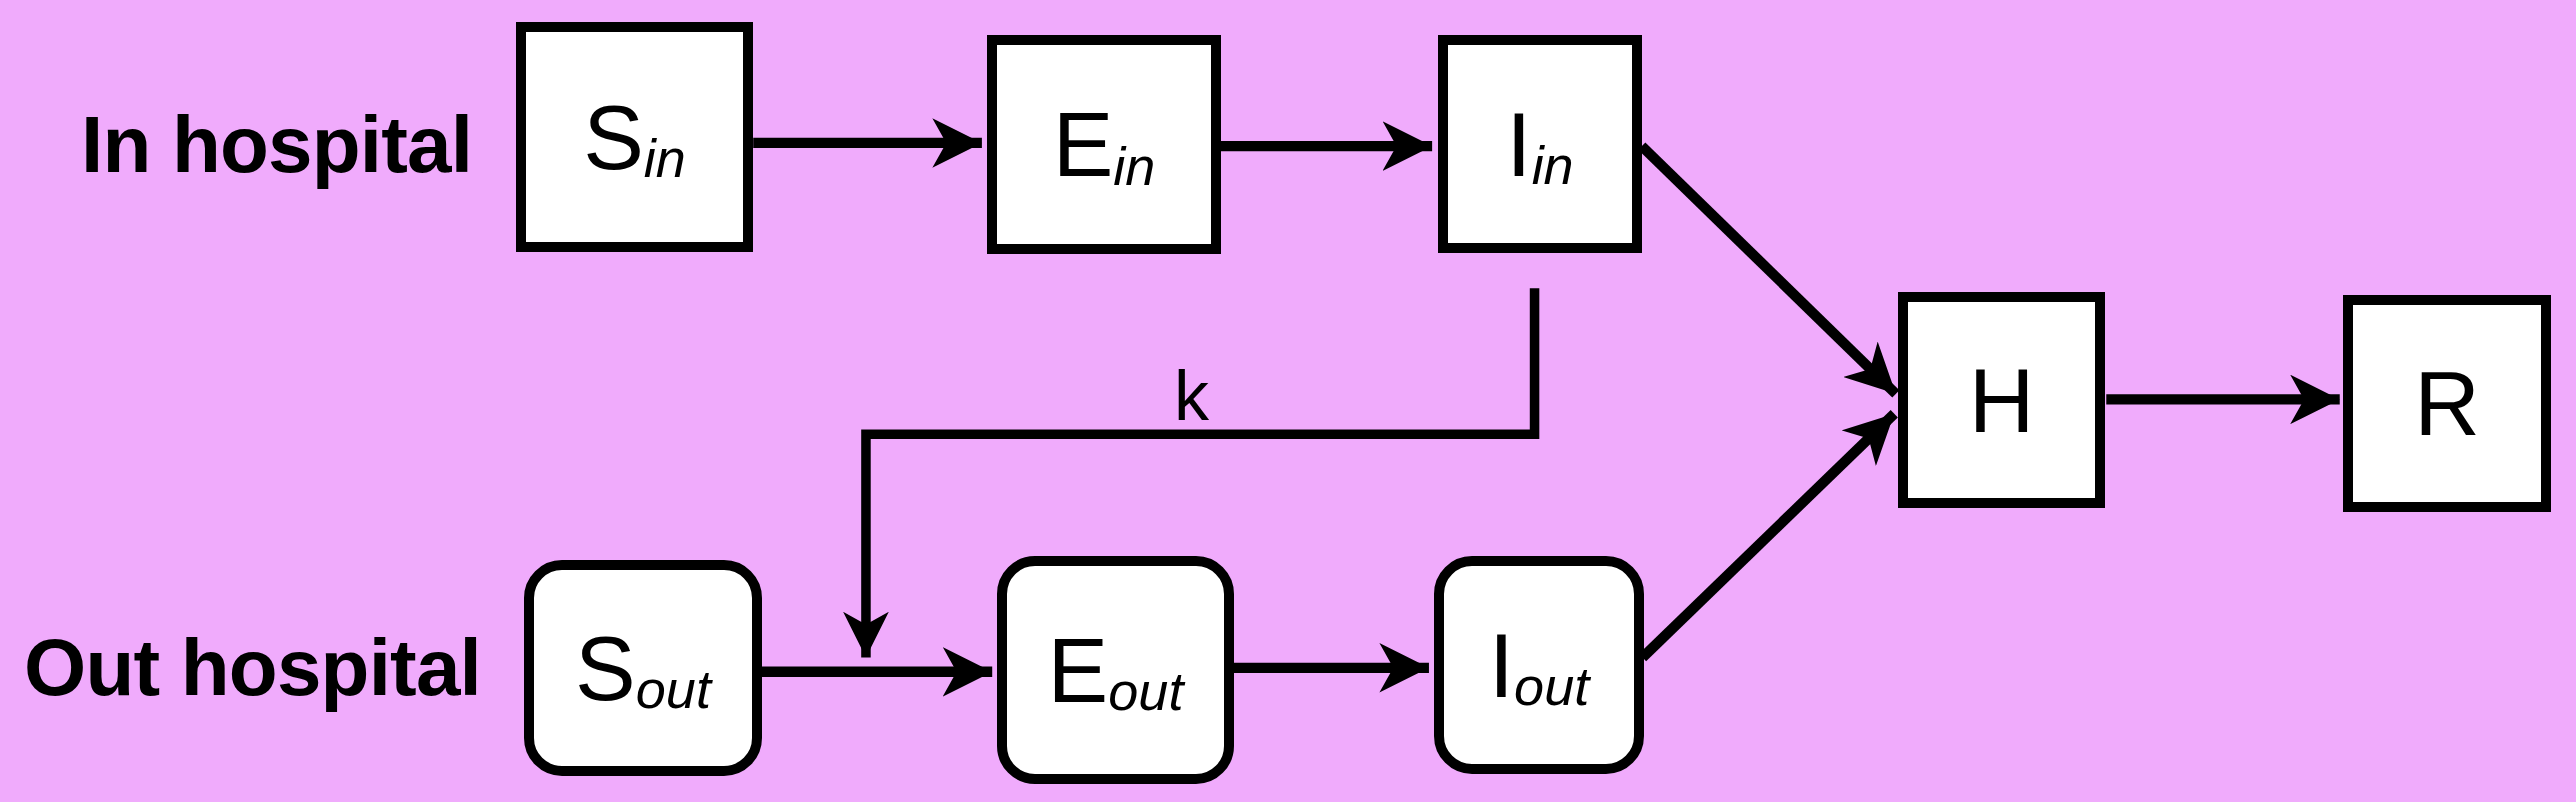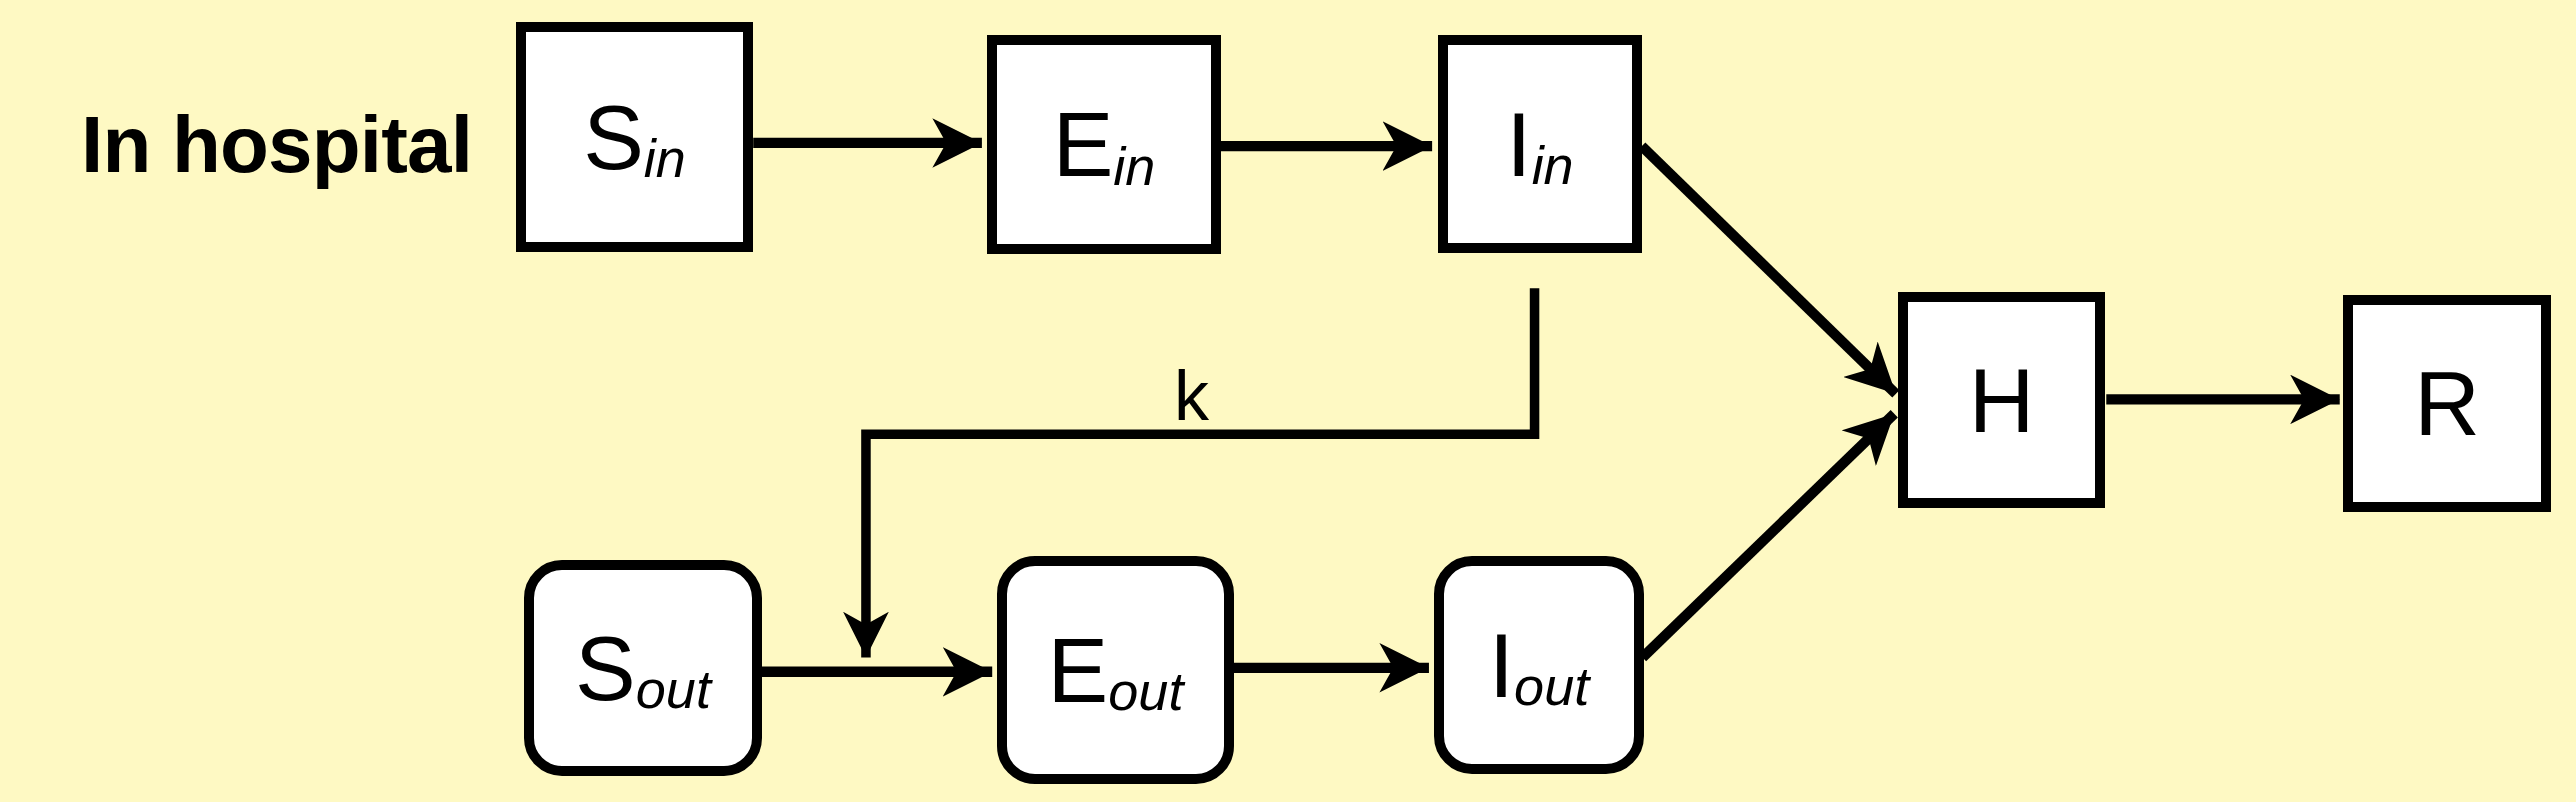--- a/index.html
+++ b/index.html
@@ -5,21 +5,21 @@
   html, body {
     margin: 0;
     padding: 0;
     background: #ffffff;
     font-family: "Liberation Sans", sans-serif;
   }
   #canvas {
     position: relative;
     width: 2576px;
     height: 802px;
-    background: #fef9c3;
+    background: #f0abfc;
     overflow: hidden;
   }
   #arrow-layer {
     position: absolute;
     left: 0; top: 0;
     width: 2576px;
     height: 802px;
     z-index: 1;
   }
   .node {
@@ -90,20 +90,21 @@
     <path d="M2652,503 L2946,503" stroke="#000000" stroke-width="13" fill="none" marker-end="url(#arrowhead)"></path>
 
     <path d="M957,846 L1249,846" stroke="#000000" stroke-width="13" fill="none" marker-end="url(#arrowhead)"></path>
 
     <path d="M1551,841 L1799,841" stroke="#000000" stroke-width="13" fill="none" marker-end="url(#arrowhead)"></path>
 
     <path d="M1932,363 L1932,547 L1090,547 L1090,828" stroke="#000000" stroke-width="12" fill="none" stroke-linejoin="miter" marker-end="url(#arrowhead)"></path>
   </svg>
 
   <div class="row-label" style="left:81px; top:105px;">In hospital</div>
+  <div class="row-label" style="left:24px; top:628px;">Out hospital</div>
 
   <div class="edge-label" style="left:1152px; top:361px; width:79px;">k</div>
 
   <div class="node" style="left:516px; top:22px; width:237px; height:230px;">
     <span class="main">S</span>
       <span class="sub">in</span>
   </div>
   <div class="node" style="left:987px; top:35px; width:234px; height:219px;">
     <span class="main">E</span>
       <span class="sub">in</span>

